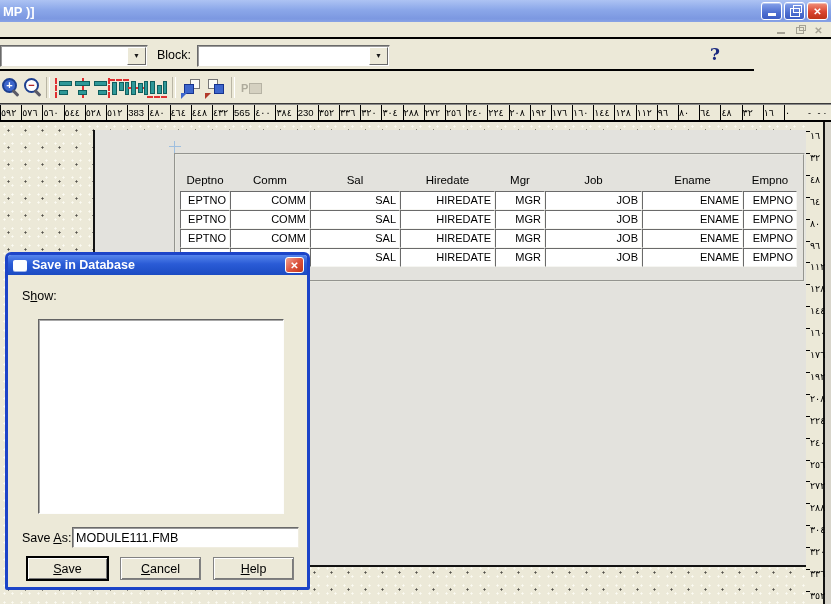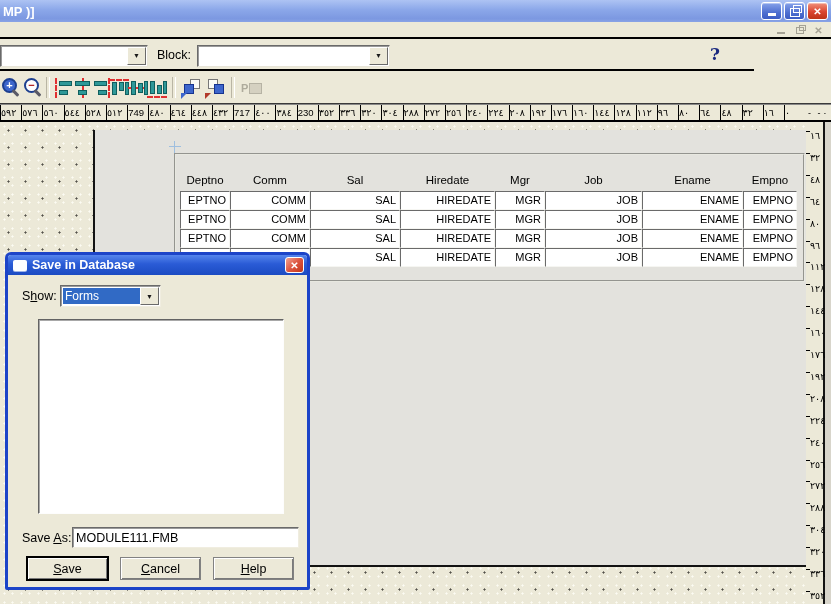--- a/index.html
+++ b/index.html
@@ -220,26 +220,26 @@
   </div>
 </div>
 
 <div class="hruler">
     <span class="hrc">٥٩٢</span>
     <span class="hrc">٥٧٦</span>
     <span class="hrc">٥٦٠</span>
     <span class="hrc">٥٤٤</span>
     <span class="hrc">٥٢٨</span>
     <span class="hrc">٥١٢</span>
-    <span class="hrc">749</span>
+    <span class="hrc">383</span>
     <span class="hrc">٤٨٠</span>
     <span class="hrc">٤٦٤</span>
     <span class="hrc">٤٤٨</span>
     <span class="hrc">٤٣٢</span>
-    <span class="hrc">717</span>
+    <span class="hrc">565</span>
     <span class="hrc">٤٠٠</span>
     <span class="hrc">٣٨٤</span>
     <span class="hrc">230</span>
     <span class="hrc">٣٥٢</span>
     <span class="hrc">٣٣٦</span>
     <span class="hrc">٣٢٠</span>
     <span class="hrc">٣٠٤</span>
     <span class="hrc">٢٨٨</span>
     <span class="hrc">٢٧٢</span>
     <span class="hrc">٢٥٦</span>
@@ -344,24 +344,20 @@
 
   <div class="dialog">
     <div class="dtitle">
       <span class="dicon"></span>
       <span class="dtitle-text">Save in Database</span>
       <span class="dclose">
           <span>✕</span>
         </span>
     </div>
     <span class="dlabel" style="left:14px;top:34px">S<u>h</u>ow:</span>
-    <div class="dcombo">
-      <span class="sel">Forms</span>
-      <span class="carrow">▼</span>
-    </div>
     <div class="listbox"></div>
     <span class="dlabel" style="left:14px;top:276px">Save <u>A</u>s:</span>
     <input class="dinput" value="MODULE111.FMB" style="">
     <button class="btn3d default" style="left:19px;top:302px;width:81px;height:23px"><u>S</u>ave</button>
     <button class="btn3d" style="left:112px;top:302px;width:81px;height:23px"><u>C</u>ancel</button>
     <button class="btn3d" style="left:205px;top:302px;width:81px;height:23px"><u>H</u>elp</button>
   </div>
 </div>
 
 </body></html>

